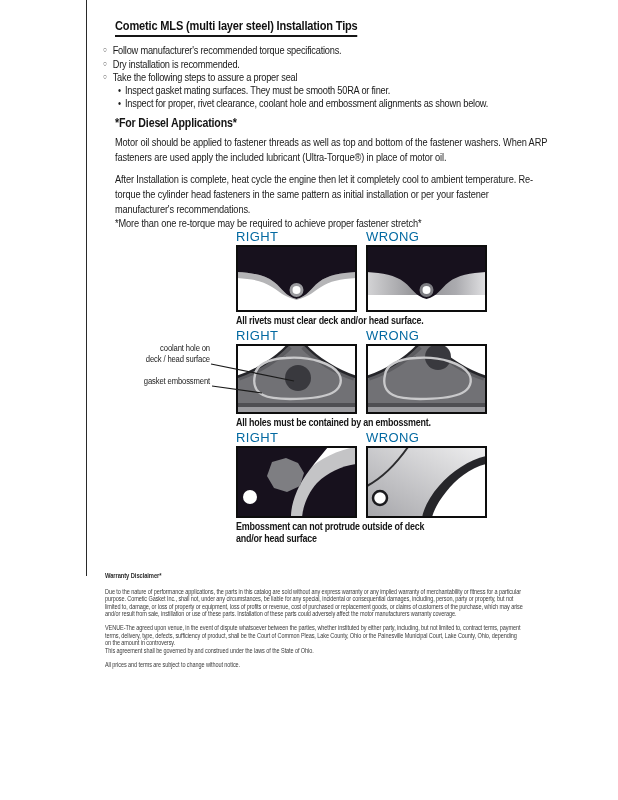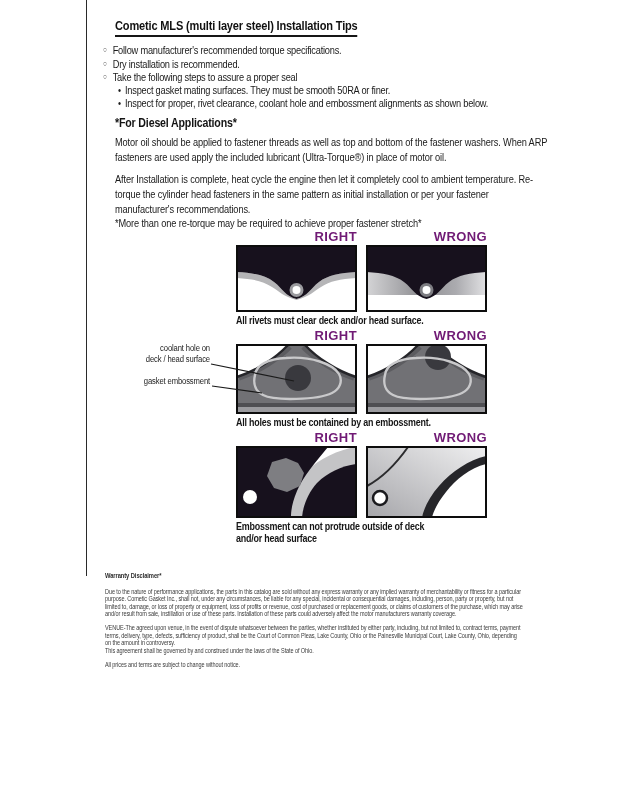--- a/index.html
+++ b/index.html
@@ -20,22 +20,22 @@
 
   .diesel-h{position:absolute;left:115px;top:116px;margin:0;font-size:12.5px;font-weight:bold;
             letter-spacing:-0.2px;white-space:nowrap;transform:scaleX(0.85);transform-origin:0 0;color:#141414;}
   .diesel-p{position:absolute;left:115px;width:492px;font-size:10.5px;line-height:15.2px;
             letter-spacing:-0.15px;transform:scaleX(0.88);transform-origin:0 0;margin:0;color:#1a1a1a;}
   #dp0{top:135px;} #dp1{top:172px;} #dp2{top:216px;}
 
   .fig-row{position:absolute;left:236px;width:251px;}
   #row1{top:229px;} #row2{top:328px;} #row3{top:430px;}
   .fig-labels{display:flex;width:251px;}
-  .fig-labels span{display:inline-block;width:121px;text-align:right;font-size:13px;
-                   font-weight:bold;letter-spacing:0.4px;color:#701a75;}
+  .fig-labels span{display:inline-block;width:121px;text-align:left;font-size:13px;
+                   font-weight:normal;letter-spacing:0.4px;color:#0369a1;}
   .fig-labels span + span{margin-left:9px;}
   .panels{display:flex;margin-top:1px;}
   .panels svg{display:block;}
   .panels svg + svg{margin-left:9px;}
   .caption{margin-top:3px;font-size:10.5px;font-weight:bold;letter-spacing:-0.25px;
            width:250px;line-height:11.5px;transform:scaleX(0.85);transform-origin:0 0;color:#161616;}
 
   .ann{position:absolute;text-align:right;font-size:8.5px;letter-spacing:-0.15px;line-height:10.5px;
        transform:scaleX(0.9);transform-origin:100% 0;color:#1a1a1a;}
   #ann-coolant{left:70px;top:343px;width:140px;}

